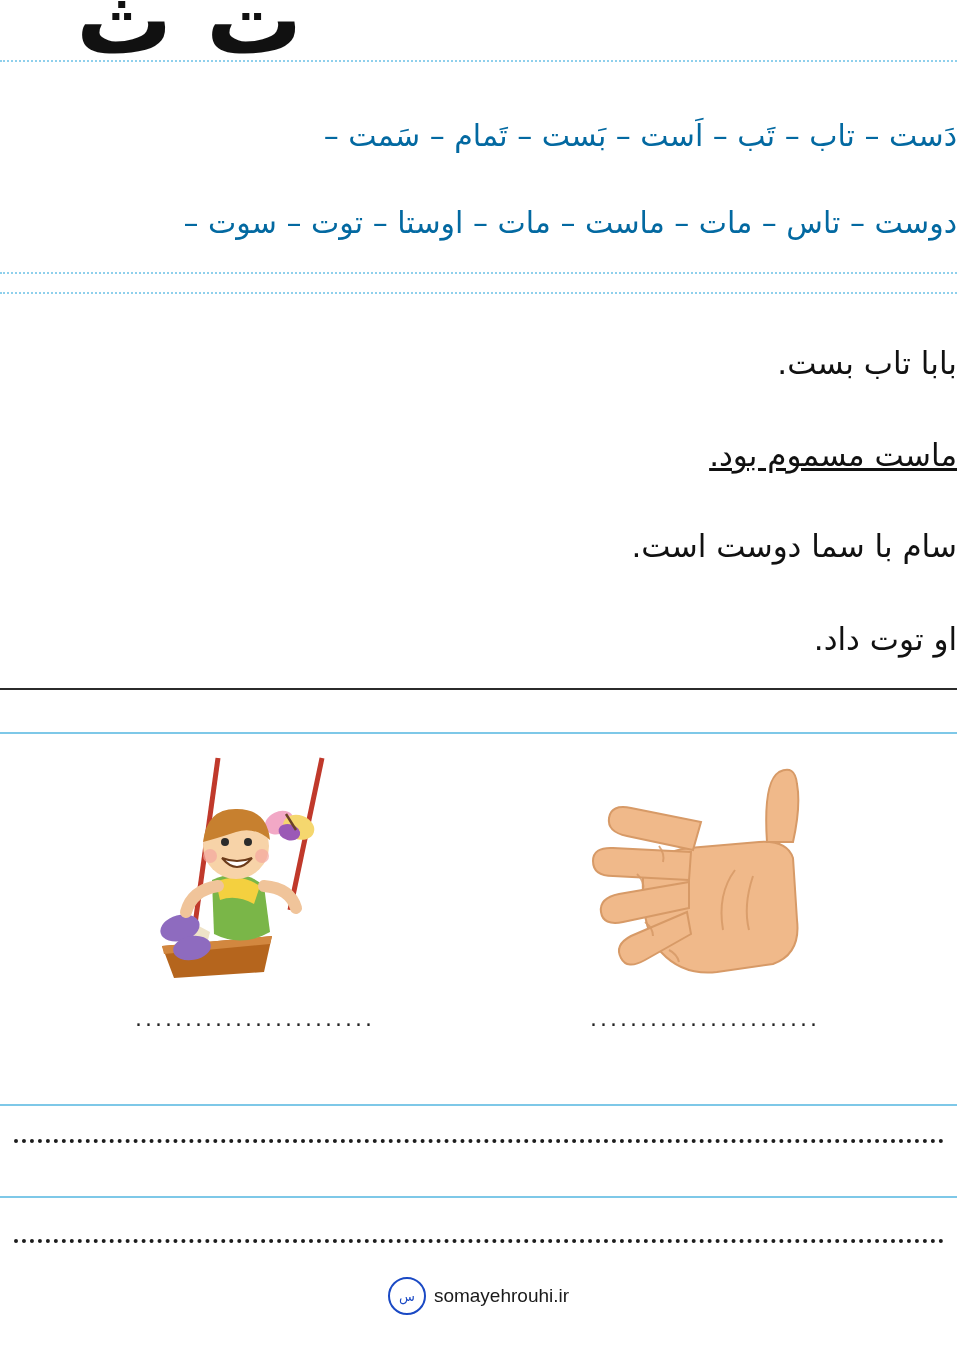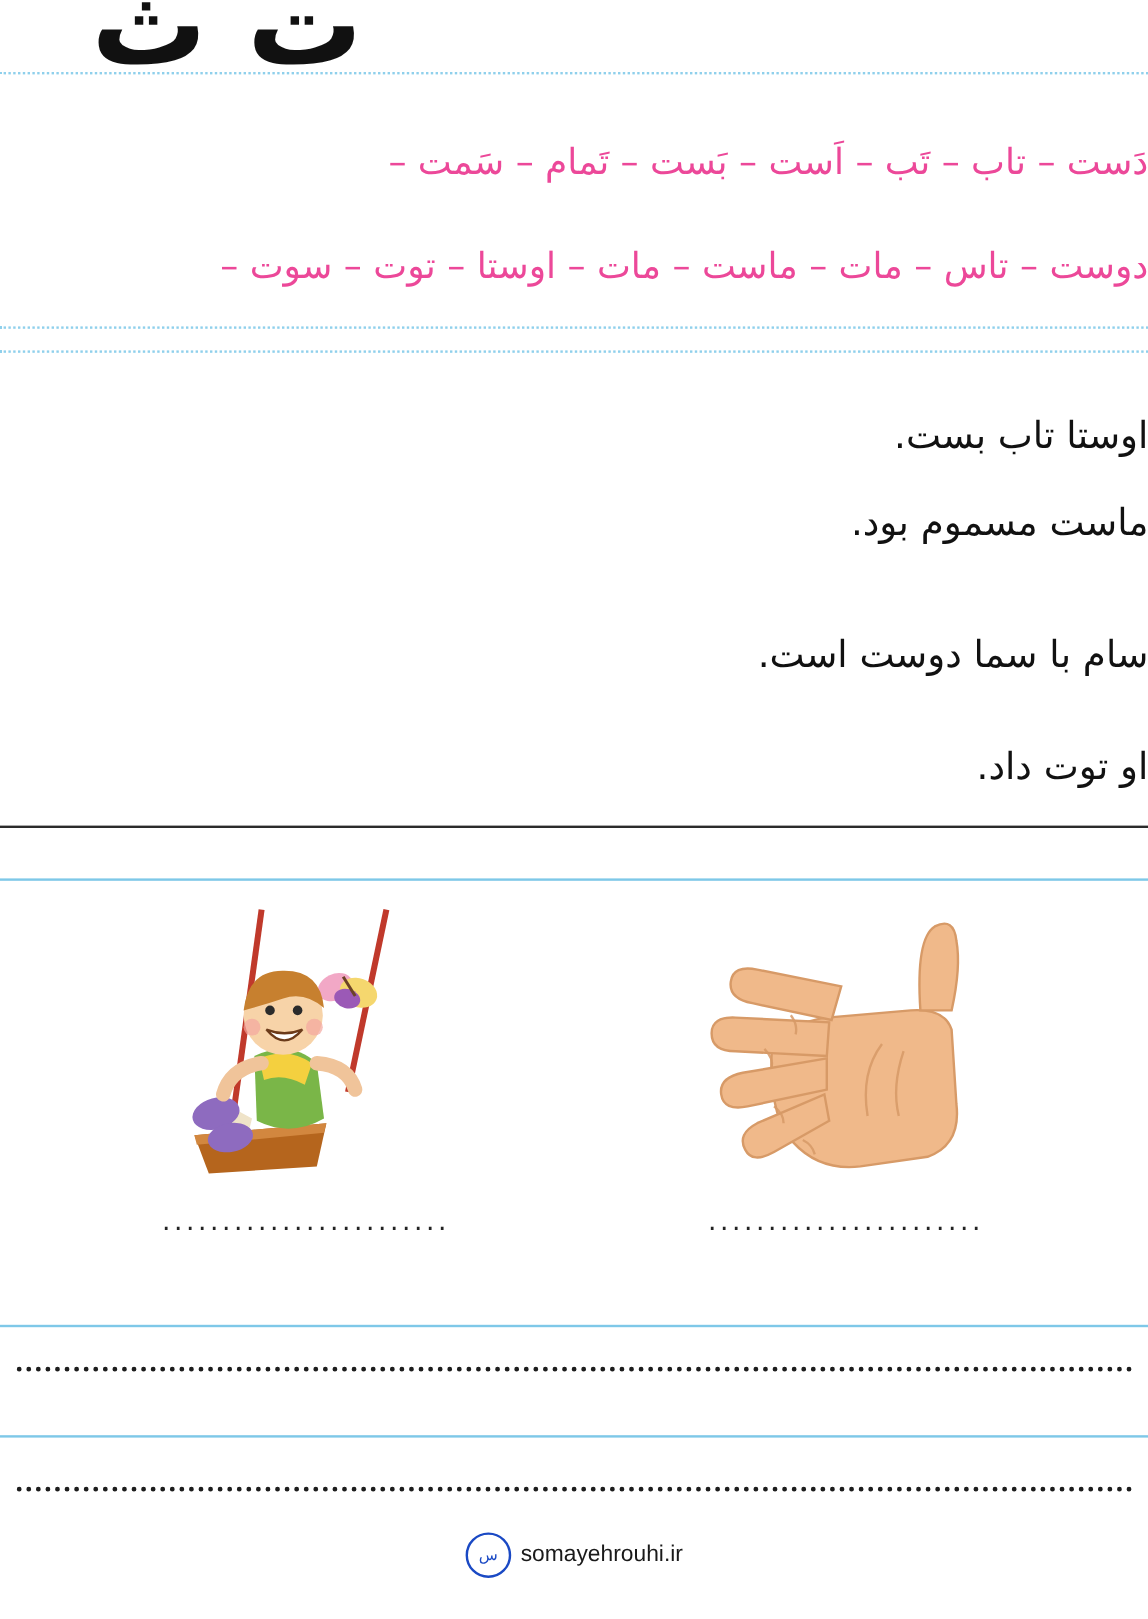--- a/index.html
+++ b/index.html
@@ -55,42 +55,42 @@
 
   
   .words {
     position: absolute;
     right: 0;
     width: 957px;
     text-align: right;
     padding-left: 0;
     padding-right: 0;
     direction: rtl;
-    color: #ec4899;
+    color: #0369a1;
     font-size: 30px;
     font-family: "DejaVu Sans", sans-serif;
     white-space: nowrap;
   }
   .words.row1 { top: 118px; }
   .words.row2 { top: 205px; }
 
   
   .sentence {
     position: absolute;
     right: 0;
     width: 957px;
     text-align: right;
     direction: rtl;
     color: #111;
     font-size: 31px;
     font-family: "DejaVu Sans", sans-serif;
     white-space: nowrap;
   }
   .s1 { top: 345px; }
-  .s2 { top: 418px; }
+  .s2 { top: 437px; text-decoration: underline; }
   .s3 { top: 528px; }
   .s4 { top: 621px; }
 
   
   .pictures {
     position: absolute;
     top: 745px;
     left: 0;
     width: 957px;
     height: 330px;
@@ -163,21 +163,21 @@
 
   <div class="rule dotted-blue" style="top:60px;"></div>
   <div class="rule dotted-blue" style="top:272px;"></div>
   <div class="rule dotted-blue" style="top:292px;"></div>
 
   <div class="header-letter">ت ث</div>
 
   <div class="words row1">دَست – تاب – تَب – اَست – بَست – تَمام – سَمت –</div>
   <div class="words row2">دوست – تاس – مات – ماست – مات – اوستا – توت – سوت –</div>
 
-  <div class="sentence s1">اوستا تاب بست.</div>
+  <div class="sentence s1">بابا تاب بست.</div>
   <div class="sentence s2">ماست مسموم بود.</div>
   <div class="sentence s3">سام با سما دوست است.</div>
   <div class="sentence s4">او توت داد.</div>
 
   <div class="rule dark" style="top:688px;"></div>
   <div class="rule solid-blue" style="top:732px;"></div>
 
   <div class="pictures">
 
     <div class="pic-cell left">

